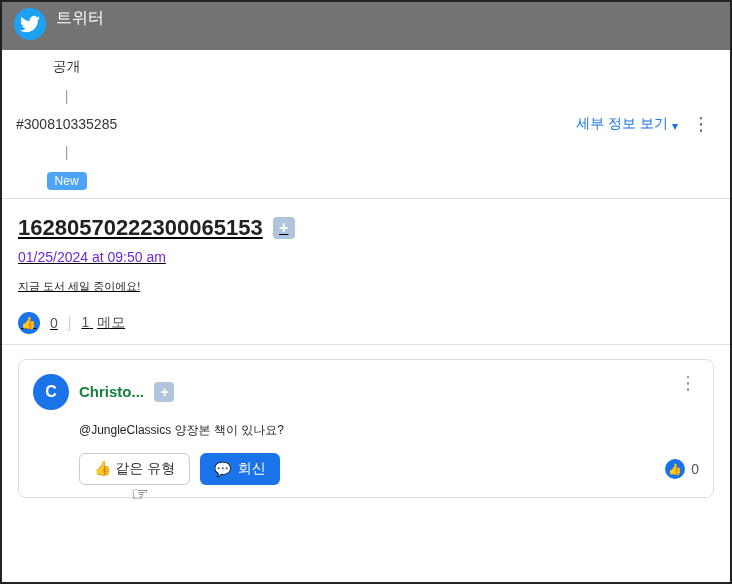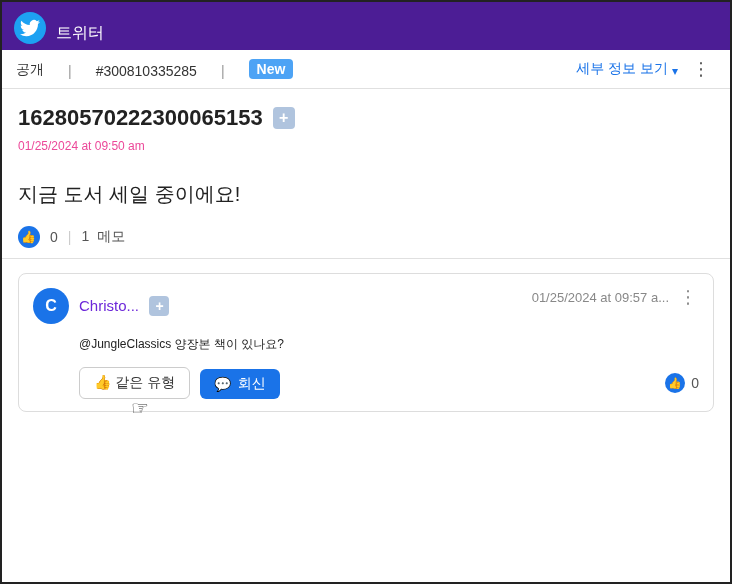--- a/index.html
+++ b/index.html
@@ -8,22 +8,22 @@
       background: #fff;
       width: 732px;
       height: 584px;
       overflow: hidden;
       border: 2px solid #222;
     }
 
     
     .header-bar {
       display: flex;
-      align-items: flex-end;
-      background: #4c1d95;
+      align-items: flex-start;
+      background: #737373;
       padding: 6px 12px;
       height: 48px;
     }
     .twitter-logo {
       width: 32px;
       height: 32px;
       background: #1da1f2;
       border-radius: 50%;
       display: flex;
       align-items: center;
@@ -46,35 +46,36 @@
     .toolbar-row {
       display: flex;
       align-items: center;
       justify-content: space-between;
       padding: 8px 14px;
       border-bottom: 1px solid #e0e0e0;
       background: #fff;
     }
     .toolbar-left {
       display: flex;
-      align-items: flex-end;
-      gap: 24px;
+      align-items: center;
+      gap: 12px;
       font-size: 14px;
       color: #333;
+      flex-direction: column;
     }
     .separator {
       color: #999;
     }
     .badge-new {
       background: #4da3f5;
       color: #fff;
       border-radius: 4px;
       padding: 2px 8px;
-      font-size: 14px;
-      font-weight: 700;
+      font-size: 12px;
+      font-weight: 400;
     }
     .toolbar-right {
       display: flex;
       align-items: center;
       gap: 8px;
     }
     .detail-link {
       color: #1a73e8;
       font-size: 14px;
       cursor: pointer;
@@ -90,20 +91,21 @@
       font-size: 18px;
       color: #555;
       padding: 2px 6px;
       line-height: 1;
     }
 
     
     .main-content {
       padding: 16px 4px 10px 16px;
       border-bottom: 1px solid #e0e0e0;
+      text-decoration: underline;
     }
     .ticket-id-row {
       display: flex;
       align-items: center;
       gap: 10px;
       margin-bottom: 8px;
     }
     .ticket-id {
       font-size: 22px;
       font-weight: 700;
@@ -116,26 +118,26 @@
       width: 22px;
       height: 22px;
       display: flex;
       align-items: center;
       justify-content: center;
       font-size: 16px;
       font-weight: 700;
       cursor: pointer;
     }
     .timestamp {
-      color: #ec4899;
-      font-size: 12px;
-      margin-bottom: 28px;
+      color: #6d28d9;
+      font-size: 14px;
+      margin-bottom: 14px;
     }
     .message-text {
-      font-size: 20px;
+      font-size: 11px;
       color: #222;
       margin-bottom: 18px;
     }
     .reaction-row {
       display: flex;
       align-items: center;
       gap: 10px;
       font-size: 14px;
       color: #555;
     }
@@ -187,22 +189,22 @@
       color: #fff;
       display: flex;
       align-items: center;
       justify-content: center;
       font-size: 16px;
       font-weight: 700;
       flex-shrink: 0;
     }
     .comment-name {
       font-size: 15px;
-      font-weight: 400;
-      color: #6d28d9;
+      font-weight: 700;
+      color: #15803d;
     }
     .comment-plus-badge {
       background: #b0c4de;
       color: #fff;
       border-radius: 4px;
       width: 20px;
       height: 20px;
       display: inline-flex;
       align-items: center;
       justify-content: center;
@@ -237,21 +239,20 @@
     }
     .comment-actions {
       display: flex;
       align-items: center;
       justify-content: space-between;
       margin-left: 46px;
     }
     .action-buttons {
       display: flex;
       gap: 10px;
-      align-items: flex-end;
     }
     .btn-like {
       display: flex;
       align-items: center;
       gap: 6px;
       background: #fff;
       border: 1px solid #ccc;
       border-radius: 6px;
       padding: 6px 14px;
       font-size: 14px;
@@ -361,21 +362,20 @@
 
     <div class="comment-header">
       <div class="comment-user">
         <div class="avatar">C</div>
         <div>
           <span class="comment-name">Christo...</span>
           <span class="comment-plus-badge">+</span>
         </div>
       </div>
       <div class="comment-meta">
-        <span class="comment-time">01/25/2024 at 09:57 a...</span>
         <button class="comment-kebab">⋮</button>
       </div>
     </div>
 
     <div class="comment-body">@JungleClassics 양장본 책이 있나요?</div>
 
     <div class="comment-actions">
       <div class="action-buttons">
         <button class="btn-like cursor-hand">
           <span>👍</span>

